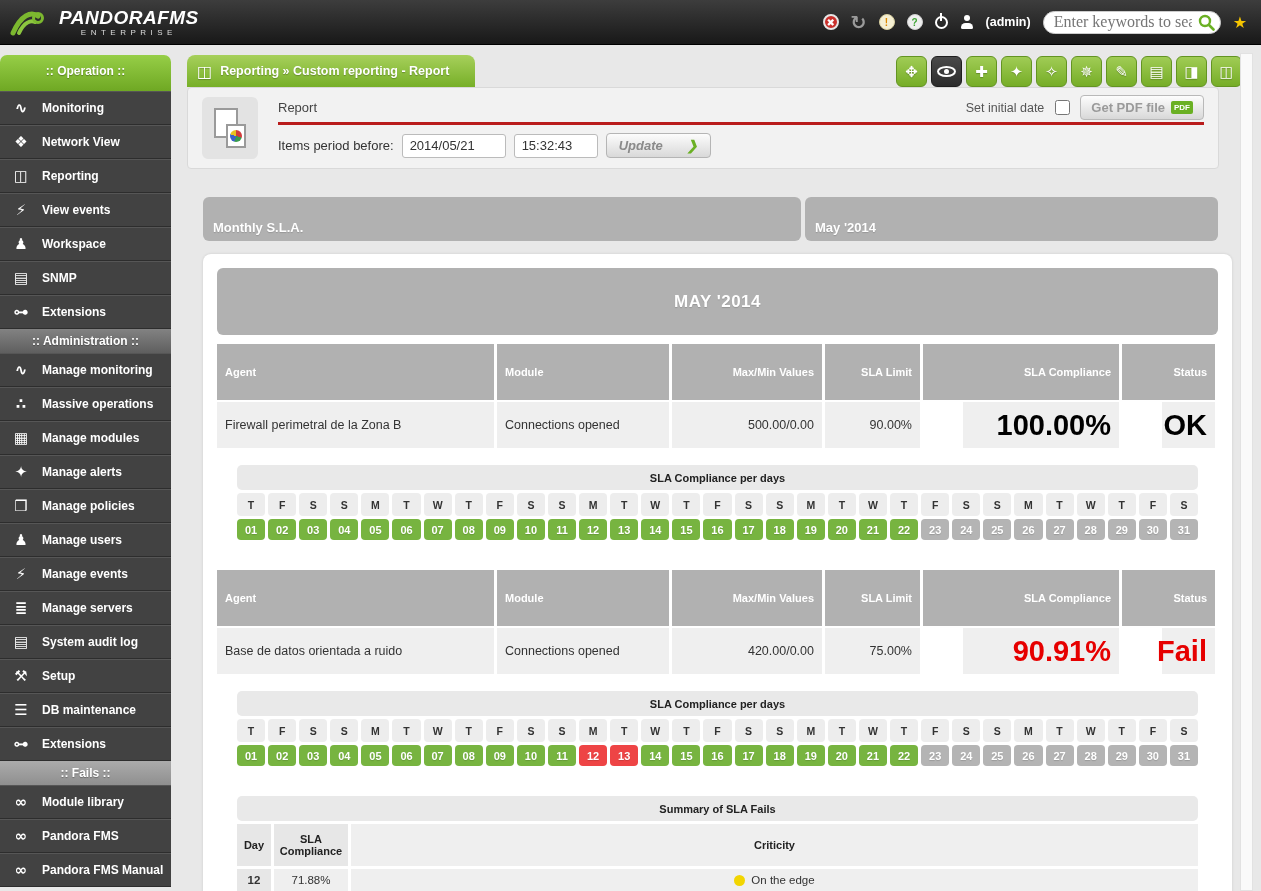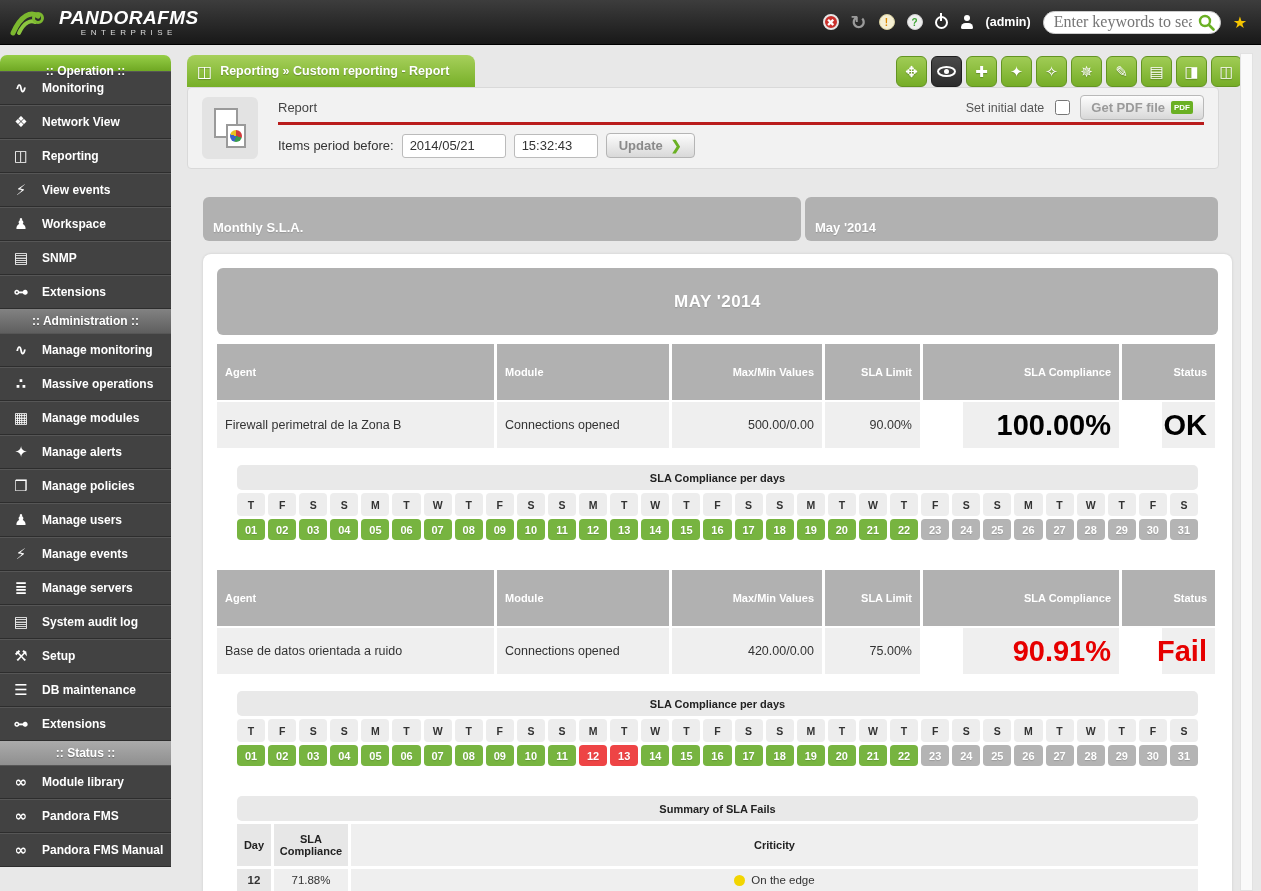--- a/index.html
+++ b/index.html
@@ -37,21 +37,21 @@
     width:178px; height:23px; border:1px solid #ccc; border-radius:12px;
     padding:0 28px 0 10px; font-size:16px; color:#999; outline:none;
     font-family:Liberation Serif, serif;
   }
   .search-ic{ position:absolute; right:6px; top:3px; }
   .star{ color:#f5c400; font-size:16px; cursor:pointer; }
 
   
   .layout{ display:flex; height:846px; }
   .sidebar{ width:171px; flex:0 0 171px; }
-  .menu-header{ height:16px; line-height:32px; text-align:center; color:#fff; font-weight:bold; font-size:12px;
+  .menu-header{ height:36px; line-height:32px; text-align:center; color:#fff; font-weight:bold; font-size:12px;
     background:linear-gradient(#96ce47,#6fa823); border-radius:7px 7px 0 0; margin-top:10px;
     text-shadow:0 1px 1px rgba(0,0,0,.3); }
   .menu-header.gray{ background:linear-gradient(#828282,#5f5f5f); height:24px; line-height:24px; border-radius:0; margin-top:0; }
   .menu-header.links{ background:linear-gradient(#ababab,#8f8f8f); height:24px; line-height:24px; border-radius:0; margin-top:0; }
   .side-item{ height:34px; background:#424242; border-top:1px solid #565656; border-bottom:1px solid #2d2d2d;
     display:flex; align-items:center; gap:9px; padding-left:9px; color:#fff; font-weight:bold; font-size:12px; cursor:pointer; }
   .side-icon{ width:24px; text-align:center; font-size:15px; color:#fff;
     font-family:"DejaVu Sans",sans-serif; }
 
   .content{ flex:1; position:relative; }
@@ -88,22 +88,22 @@
   .row1-right input[type=checkbox]{ width:15px; height:15px; cursor:pointer; }
   .pdf-btn{ display:inline-flex; align-items:center; gap:6px; background:linear-gradient(#fdfdfd,#d8d8d8);
     border:1px solid #b9b9b9; border-radius:4px; padding:4px 10px; font-weight:bold; font-size:13px; color:#9a9a9a; cursor:pointer; }
   .pdf-badge{ background:#6ab023; color:#fff; font-size:8px; font-weight:bold; border-radius:2px; padding:2px 3px; }
   .form-row2{ display:flex; align-items:center; gap:8px; padding-top:8px; }
   .period-label{ font-size:13px; color:#333; }
   .txt-input{ height:24px; border:1px solid #bbb; border-radius:3px; padding:0 7px; font-size:13px; color:#333;
     font-family:"Liberation Sans",sans-serif; background:#fff; }
   .date-input{ width:104px; }
   .time-input{ width:84px; }
-  .update-btn{ display:inline-flex; align-items:center; gap:8px; background:linear-gradient(#fcfcfc,#d9d9d9);
-    border:1px solid #b5b5b5; border-radius:4px; padding:4px 12px; font-weight:bold; font-size:13px; color:#8a8a8a; cursor:pointer; }
+  .update-btn{ display:inline-flex; align-items:center; gap:24px; background:linear-gradient(#fcfcfc,#d9d9d9);
+    border:1px solid #b5b5b5; border-radius:4px; padding:4px 12px; font-weight:bold; font-size:13px; color:#8a8a8a; cursor:pointer;font-style:italic; }
   .update-arrow{ color:#6ab023; font-weight:bold; font-size:13px; }
 
   
   .headers-row{ display:flex; gap:4px; margin:28px 43px 13px 32px; }
   .sec-hdr{ height:44px; background:#b1b1b1; border-radius:6px; display:flex; align-items:flex-end;
     padding:6px 10px; color:#fff; font-weight:bold; font-size:13px; text-shadow:0 1px 1px rgba(0,0,0,.15); }
   .sec-hdr.left{ flex:0 0 598px; }
   .sec-hdr.right{ flex:1; }
 
   
@@ -253,21 +253,21 @@
         <span>Setup</span>
       </div>
       <div class="side-item">
         <span class="side-icon">☰</span>
         <span>DB maintenance</span>
       </div>
       <div class="side-item">
         <span class="side-icon">⊶</span>
         <span>Extensions</span>
       </div>
-      <div class="menu-header links">:: Status ::</div>
+      <div class="menu-header links">:: Fails ::</div>
       <div class="side-item">
         <span class="side-icon">∞</span>
         <span>Module library</span>
       </div>
       <div class="side-item">
         <span class="side-icon">∞</span>
         <span>Pandora FMS</span>
       </div>
       <div class="side-item">
         <span class="side-icon">∞</span>

